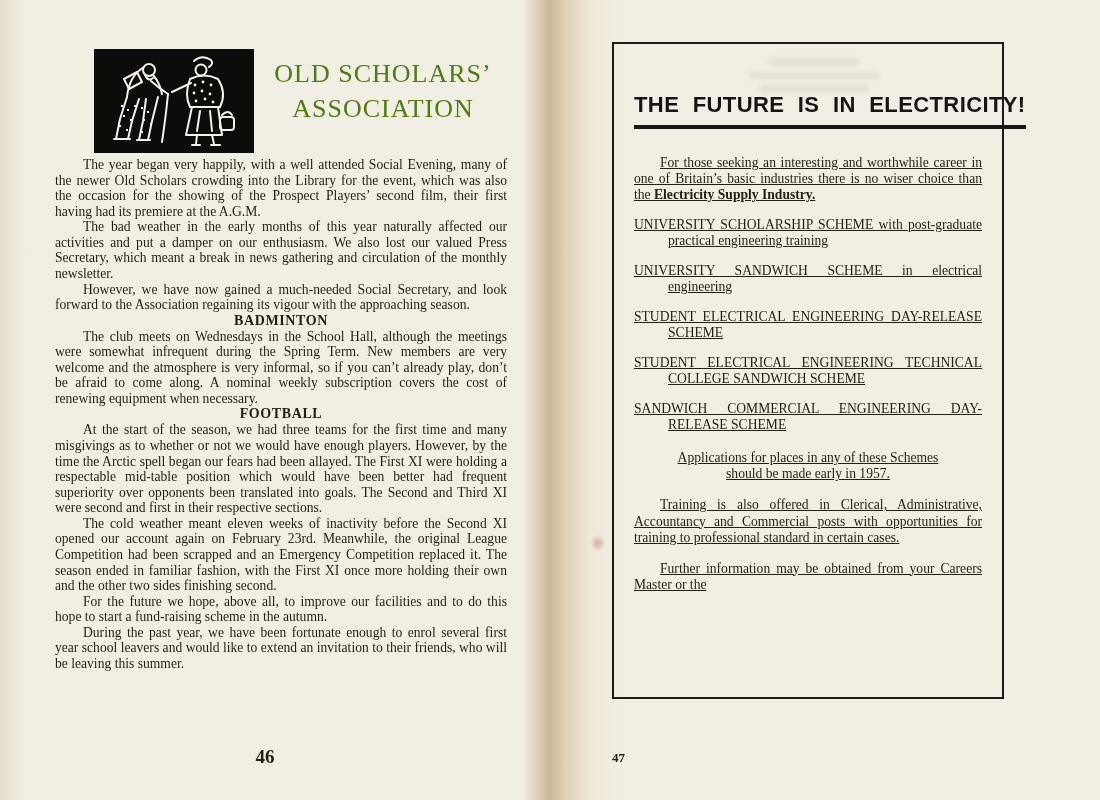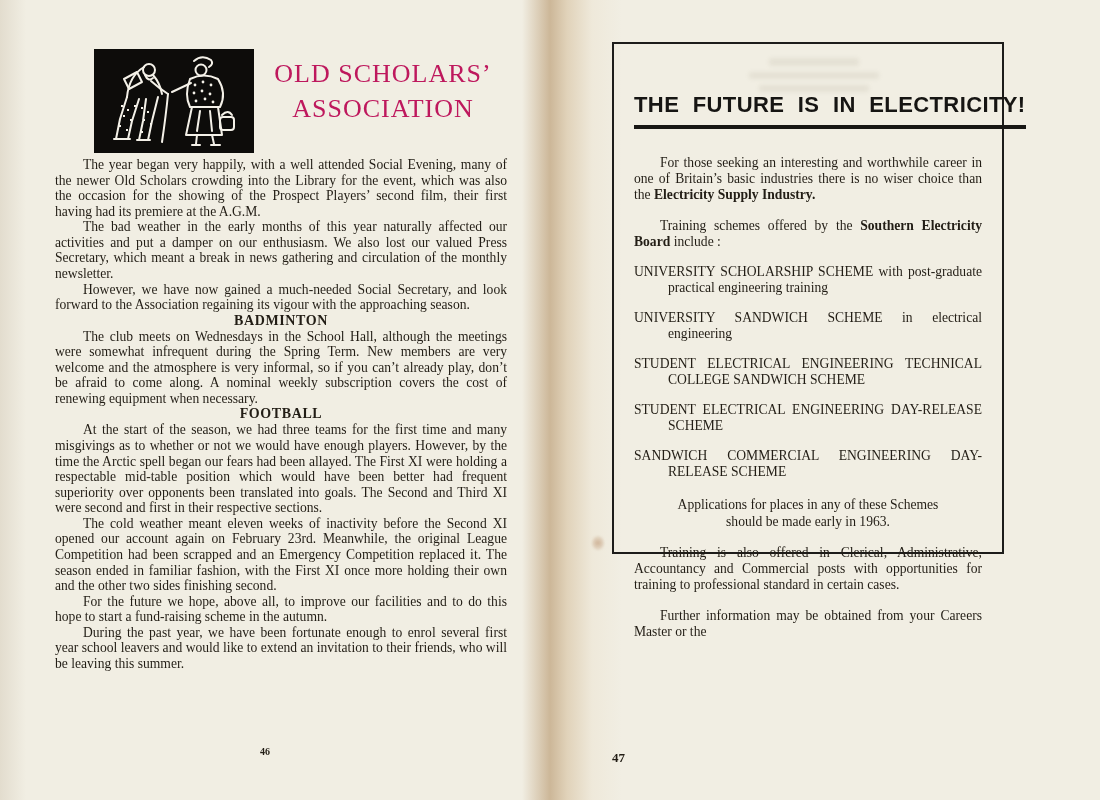--- a/index.html
+++ b/index.html
@@ -31,53 +31,53 @@
     filter:blur(1px);pointer-events:none;
   }
   
   .page-left{position:absolute;left:0;top:0;width:540px;height:800px;}
   .illustration{
     position:absolute;left:94px;top:49px;width:160px;height:104px;
   }
   .page-title{
     position:absolute;left:252px;top:56px;width:262px;
     text-align:center;font-size:26px;line-height:1.35;letter-spacing:1px;
-    color:#be185d;
+    color:#4d7c0f;
   }
   .body-col{
     position:absolute;left:55px;top:157px;width:452px;
     font-size:13.6px;line-height:1.145;text-align:justify;
   }
   .body-col p{margin:0;text-indent:28px;}
   .sec-head{
     text-align:center;font-weight:bold;font-size:14px;letter-spacing:0.6px;
     margin:11px 0 5px 0;text-indent:0 !important;
   }
   .page-num-left{
     position:absolute;left:55px;top:746px;width:420px;text-align:center;
-    font-size:10px;font-weight:bold;
+    font-size:19px;font-weight:bold;
   }
   
   .page-right{position:absolute;left:540px;top:0;width:560px;height:800px;}
   .ad-box{
-    position:absolute;left:72px;top:42px;width:392px;height:512px;
+    position:absolute;left:72px;top:42px;width:392px;height:657px;
     border:2.5px solid #1d1c1a;box-sizing:border-box;
     padding:0 20px;
   }
   .showthrough{position:absolute;filter:blur(2.2px);opacity:0.5;pointer-events:none;}
   .showthrough .st-bar{background:rgba(128,118,92,0.22);border-radius:2px;margin:6px auto;}
   .ad-headline-wrap{margin-top:48px;text-align:center;}
   .ad-headline{
     display:inline-block;
     font-family:"Liberation Sans", sans-serif;font-weight:bold;
     font-size:22px;letter-spacing:0.4px;word-spacing:7px;white-space:nowrap;
     color:#161513;
     border-bottom:4px solid #181714;padding-bottom:7px;
   }
-  .ad-body{font-size:13.6px;line-height:1.18;text-align:justify;}
+  .ad-body{font-size:13.6px;line-height:1.18;text-align:justify;text-decoration:underline;}
   .ad-body p.ind{margin:15px 0 0 0;text-indent:26px;}
   .scheme{margin:14px 0 0 0;padding-left:34px;text-indent:-34px;text-align:justify;}
   .center-note{margin-top:17px;text-align:center;text-indent:0;}
   .address{margin-top:14px;text-align:center;font-weight:bold;line-height:1.6;}
   .address .org{font-size:14.6px;word-spacing:5px;letter-spacing:0.4px;}
   .page-num-right{
     position:absolute;left:72px;top:750px;width:392px;text-align:left;
     font-size:13px;font-weight:bold;
   }
 </style>
@@ -183,31 +183,30 @@
       <div class="st-bar" style="width:110px;height:7px;"></div>
     </div>
 
     <div class="ad-headline-wrap">
       <span class="ad-headline">THE FUTURE IS IN ELECTRICITY!</span>
     </div>
 
     <div class="ad-body">
       <p class="ind" style="margin-top:26px;"><span>For those seeking an interesting and worthwhile career in one of Britain’s basic industries there is no wiser choice than the </span><strong>Electricity Supply Industry.</strong></p>
 
-      <p class="ind"><span>Training schemes offered by the </span><strong>Southern Electricity Board</strong><span> include :</span></p>
 
       <p class="scheme">UNIVERSITY SCHOLARSHIP SCHEME with post-graduate practical engineering training</p>
       <p class="scheme">UNIVERSITY SANDWICH SCHEME in electrical engineering</p>
+      <p class="scheme">STUDENT ELECTRICAL ENGINEERING DAY-RELEASE SCHEME</p>
       <p class="scheme">STUDENT ELECTRICAL ENGINEERING TECHNICAL COLLEGE SANDWICH SCHEME</p>
-      <p class="scheme">STUDENT ELECTRICAL ENGINEERING DAY-RELEASE SCHEME</p>
       <p class="scheme">SANDWICH COMMERCIAL ENGINEERING DAY-RELEASE SCHEME</p>
 
       <div class="center-note">
         <div>Applications for places in any of these Schemes</div>
-        <div>should be made early in 1963.</div>
+        <div>should be made early in 1957.</div>
       </div>
 
       <p class="ind">Training is also offered in Clerical, Administrative, Accountancy and Commercial posts with opportunities for training to professional standard in certain cases.</p>
       <p class="ind">Further information may be obtained from your Careers Master or the</p>
 
     </div>
   </div>
 
   <div class="page-num-right">47</div>
 </div>

